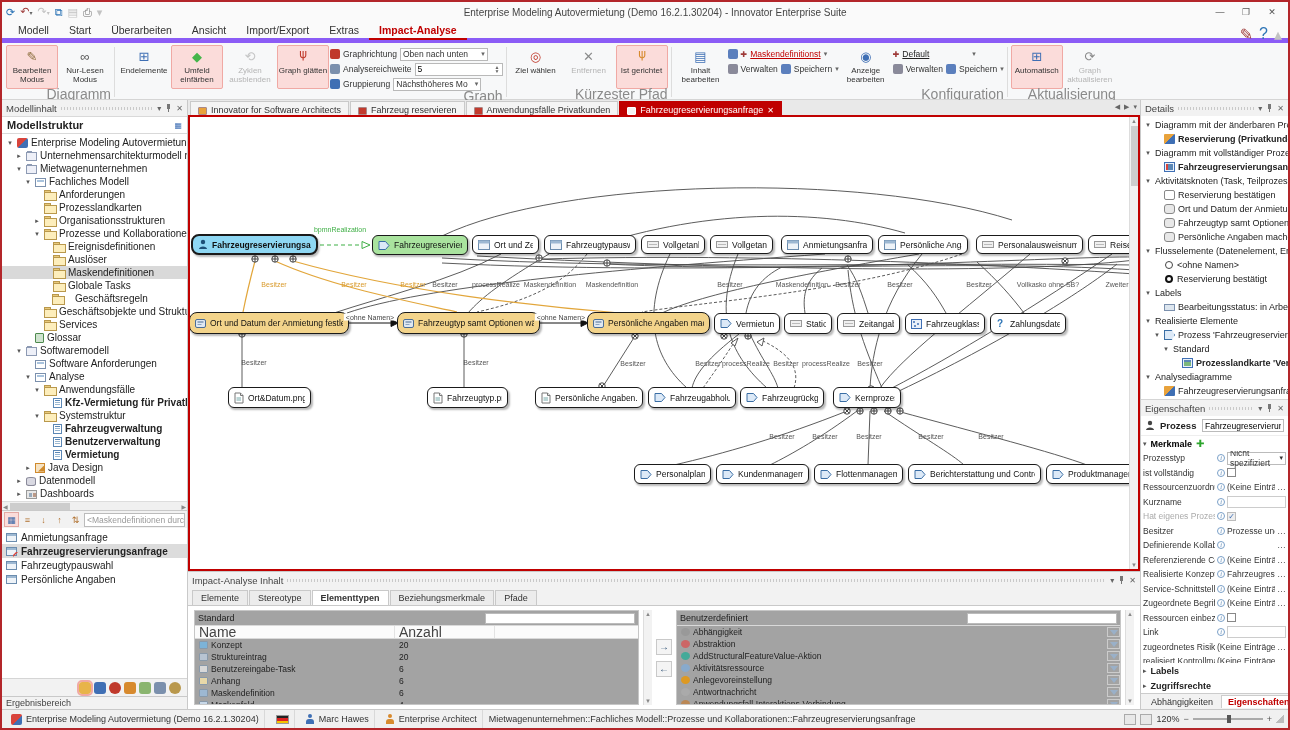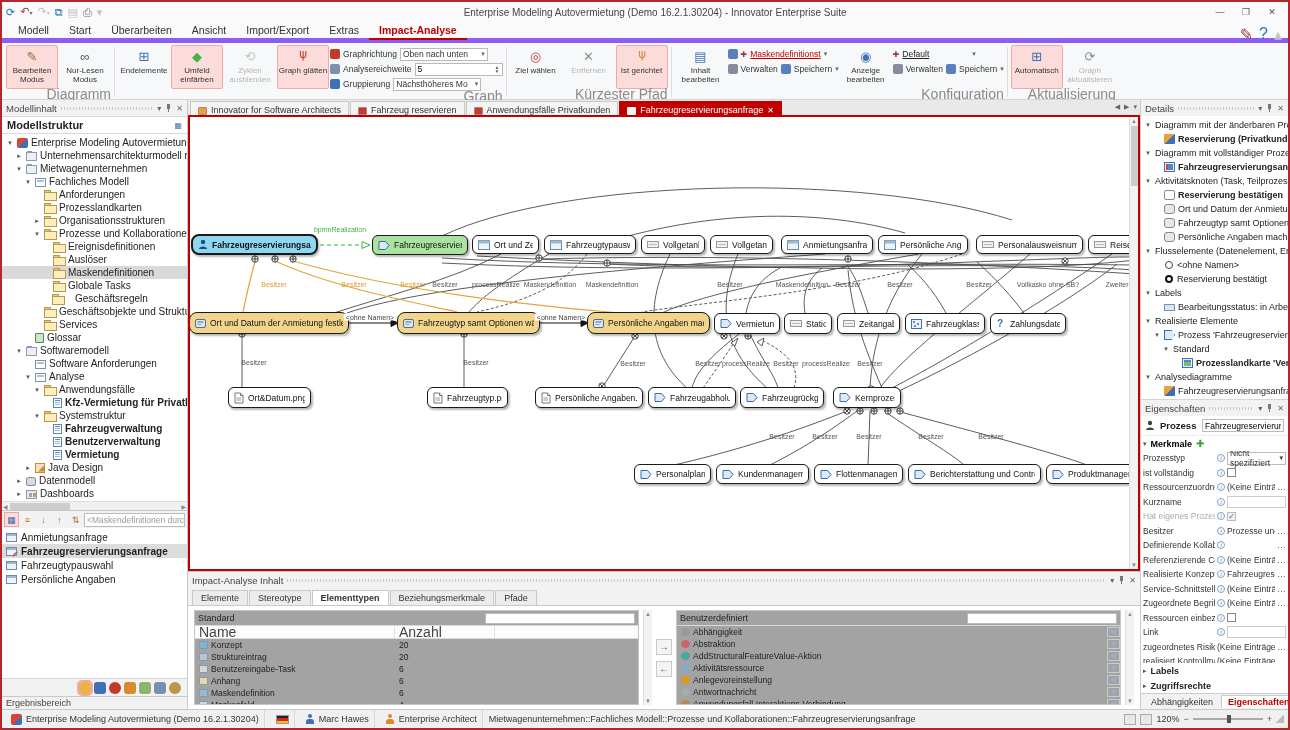--- a/index.html
+++ b/index.html
@@ -1224,21 +1224,21 @@
           </div>
           <div class="tree-row bold" style="padding-left: 12px;">
             <span class="arrow"></span>
             <span class="di di-diagB"></span>
             <span class="lbl">Fahrzeugreservierungsanfrage</span>
           </div>
           <div class="tree-row" style="padding-left: 3px;">
             <span class="arrow">▾</span>
             <span class="lbl">Aktivitätsknoten (Task, Teilprozess, Aufrufak</span>
           </div>
-          <div class="tree-row" style="padding-left: 12px; font-weight: bold;">
+          <div class="tree-row" style="padding-left: 12px;">
             <span class="arrow"></span>
             <span class="di di-taskW"></span>
             <span class="lbl">Reservierung bestätigen</span>
           </div>
           <div class="tree-row" style="padding-left: 12px;">
             <span class="arrow"></span>
             <span class="di di-taskG"></span>
             <span class="lbl">Ort und Datum der Anmietung festleg</span>
           </div>
           <div class="tree-row" style="padding-left: 12px;">

